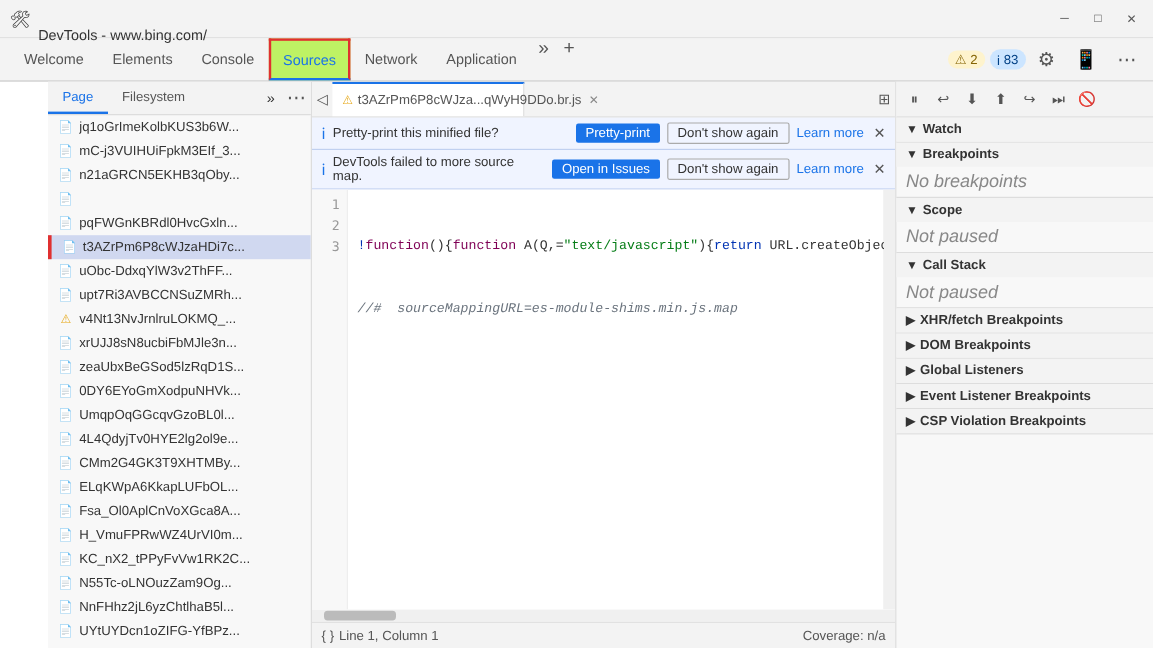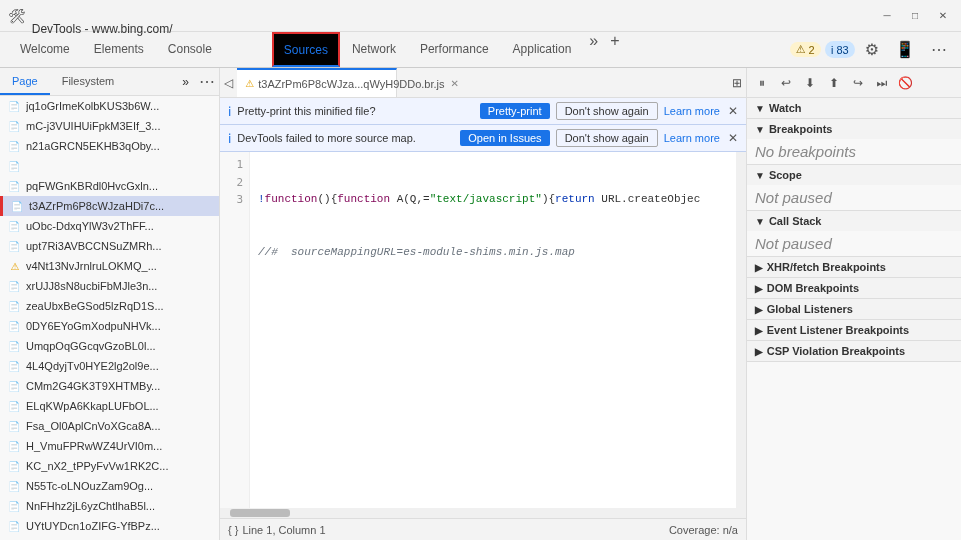--- a/index.html
+++ b/index.html
@@ -34,40 +34,40 @@
       padding: 0 12px;
       cursor: pointer;
       font-size: 12px;
       color: #555;
       border-bottom: 2px solid transparent;
       white-space: nowrap;
     }
     .tab-item.active {
       color: #1a73e8;
       border-bottom: 2px solid #1a73e8;
-      background: #000000;
-      margin-left: 48px;
+      background: #bef264;
     }
     .tabs-bar-right { margin-left: auto; display: flex; align-items: center; gap: 4px; padding-right: 8px; }
     .tabs-bar-right .badge {
       display: flex; align-items: center; gap: 3px;
       padding: 1px 6px;
       border-radius: 10px;
       font-size: 11px;
       cursor: pointer;
     }
     .badge-yellow { background: #fef3cd; color: #856404; }
     .badge-blue { background: #cce5ff; color: #004085; }
     .tab-overflow { padding: 0 6px; cursor: pointer; font-size: 16px; color: #555; }
 
     
     .devtools-body {
       display: flex;
       flex-direction: column;
       height: calc(540px - 32px - 36px);
+      padding-left: 40px;
     }
 
     
     .sources-panel {
       display: flex;
       flex: 1;
       overflow: hidden;
     }
 
     
@@ -343,21 +343,20 @@
     <div class="title-bar-btn close">✕</div>
   </div>
 </div>
 
 <div class="tabs-bar">
   <div class="tab-item">Welcome</div>
   <div class="tab-item">Elements</div>
   <div class="tab-item">Console</div>
   <div class="tab-item active" style="border: 2px solid #e03030; border-bottom: 2px solid #1a73e8; padding: 0 10px;">Sources</div>
   <div class="tab-item">Network</div>
-  <div class="tab-item">Performance</div>
   <div class="tab-item">Application</div>
   <div class="tab-overflow">»</div>
   <div class="tab-overflow">+</div>
   <div class="tabs-bar-right">
     <div class="badge badge-yellow">
       <span>⚠</span>
       <span>2</span>
     </div>
     <div class="badge badge-blue">
       <span>ℹ</span>

